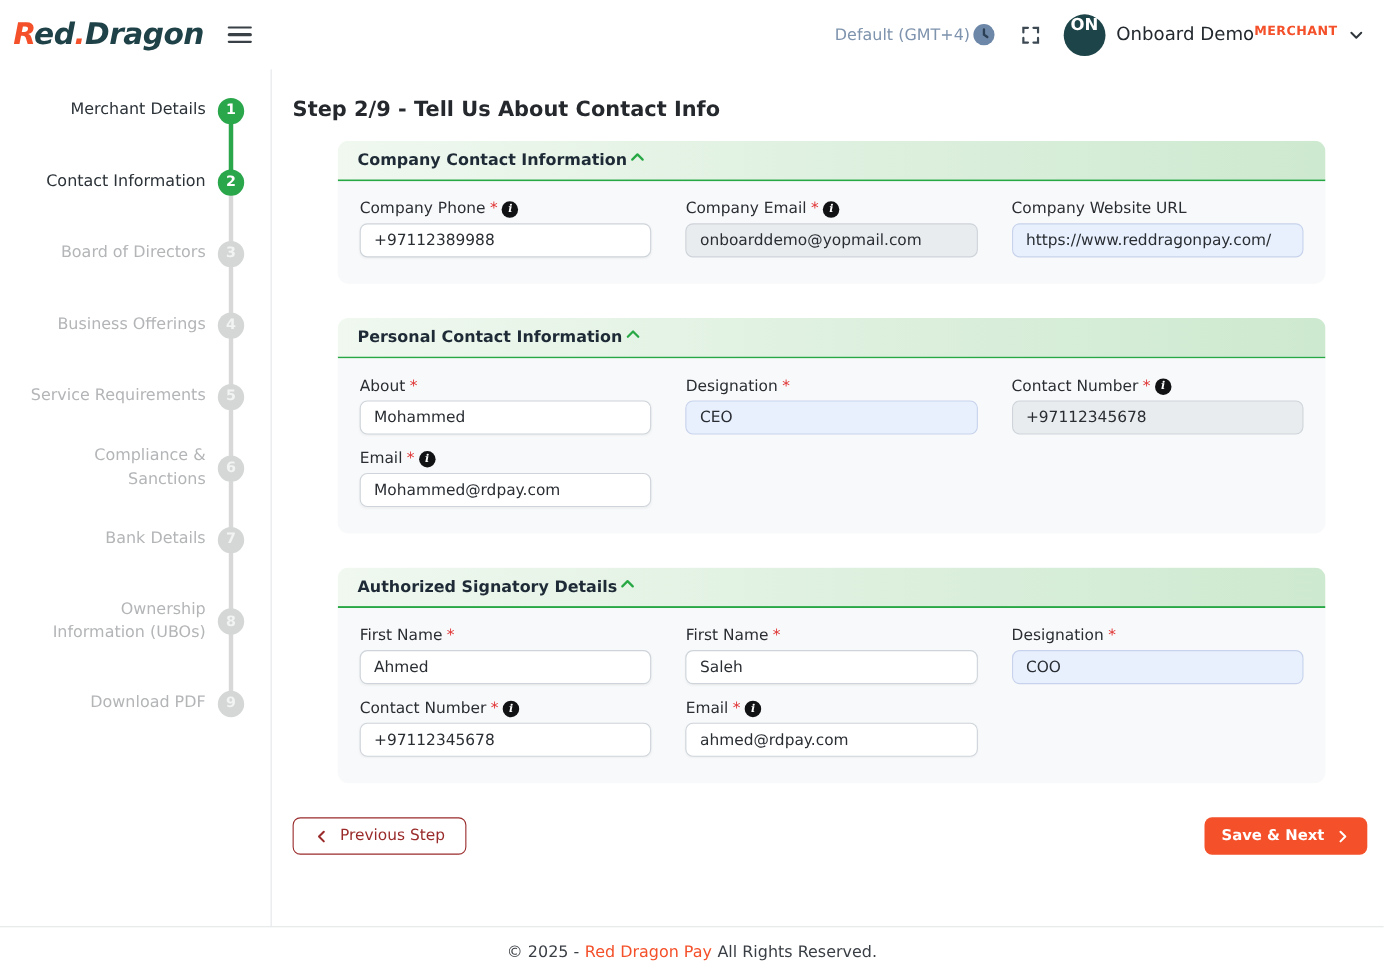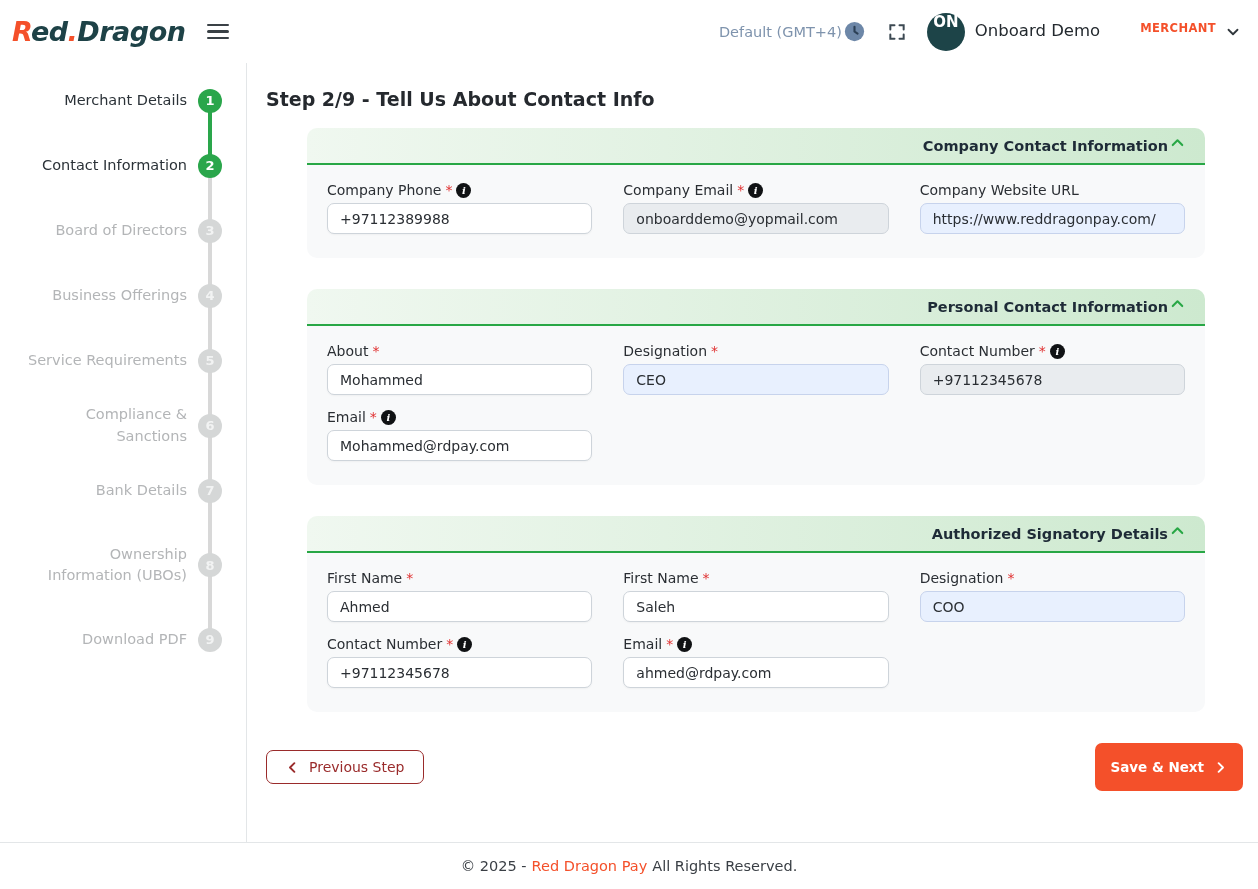--- a/index.html
+++ b/index.html
@@ -15,21 +15,21 @@
   .hamburger span { display:block; height:2.5px; background:#3a4146; border-radius:2px; }
   .topbar-spacer { flex:1; }
   .tz-cluster { display:flex; align-items:center; cursor:pointer; }
   .tz-label { font-size:14.5px; color:#7e93ad; }
   .tz-clock { margin-left:2px; display:flex; }
   .fs-btn { margin-left:22px; display:flex; cursor:pointer; }
   .avatar { margin-left:20px; width:38px; height:38px; border-radius:50%; background:#1d4448;
     color:#fff; font-size:15px; font-weight:600; display:flex; align-items:flex-start; justify-content:center; }
   .user-block { margin-left:10px; display:flex; flex-direction:row; line-height:1.25; }
   .user-name { font-size:16.5px; color:#23292e; font-weight:500; }
-  .user-role { font-size:11.5px; color:#f4502a; font-weight:600; letter-spacing:0.4px;margin-left:40px; }
+  .user-role { font-size:11.5px; color:#f4502a; font-weight:600; letter-spacing:0.4px; }
   .user-caret { margin-left:8px; display:flex; cursor:pointer; }
 
   
   .body-wrap { display:flex; height:780px; border-bottom:1px solid #e3e6e8; }
 
   
   .sidebar { width:247px; border-right:1px solid #e3e6e8; position:relative; padding-top:5px; }
   .step-line { position:absolute; right:34px; top:43px; width:4px; height:537px; background:#d8d8d8; border-radius:2px; }
   .step-line-done { position:absolute; right:34px; top:43px; width:4px; height:65px; background:#2aa64b; border-radius:2px; z-index:1; }
   .step-row { position:relative; z-index:2; height:65px; display:flex; align-items:center;
@@ -41,21 +41,21 @@
   .step-circle { width:24px; height:24px; border-radius:50%; flex:0 0 24px; display:flex;
     align-items:center; justify-content:center; font-size:13px; font-weight:600; }
   .step-row.completed .step-circle, .step-row.active .step-circle { background:#2aa64b; color:#fff; }
   .step-row.pending .step-circle { background:#d5d7d7; color:#f2f3f3; }
 
   
   .main { flex:1; padding:25px 15px 0 19px; }
   .page-title { font-size:19px; font-weight:600; color:#25292e; margin-bottom:18px; }
 
   .card { margin:0 38px 31px 41px; border-radius:10px; }
-  .card-header { height:37px; display:flex; align-items:center; justify-content:flex-end;
+  .card-header { height:37px; display:flex; align-items:center; justify-content:flex-start;
     padding:0 18px; background:linear-gradient(90deg,#f0f8f0 0%,#cde9cf 100%);
     border-bottom:2px solid #28a745; border-radius:10px 10px 0 0; cursor:pointer; }
   .card-title { font-size:14.5px; font-weight:700; color:#1e2b37; }
   .card-body { background:#f8f9fa; border-radius:0 0 10px 10px; padding:17px 20px 24px;
     display:grid; grid-template-columns:repeat(3,1fr); column-gap:31px; row-gap:14px; }
 
   .field-label { display:flex; align-items:center; gap:4px; font-size:14px; color:#2a2e33; margin-bottom:5px; }
   .req { color:#e03131; }
   .info-icon { width:15px; height:15px; border-radius:50%; background:#101214; color:#fff;
     font-size:10px; font-weight:700; font-style:italic; font-family:"DejaVu Serif",serif;
@@ -63,21 +63,21 @@
   .field-input { width:100%; height:31px; border:1px solid #ced4da; border-radius:7px;
     padding:0 12px; font-size:14px; color:#2a2e33; font-family:inherit; outline:none; }
   .bg-white { background:#fff; box-shadow:0 1px 2px rgba(0,0,0,0.04); }
   .bg-gray { background:#e9ecef; }
   .bg-blue { background:#e8f0fe; border-color:#c7d3ec; }
 
   .btn-row { display:flex; justify-content:space-between; align-items:center; margin:26px 0 0 0; }
   .btn-prev { display:inline-flex; align-items:center; gap:9px; height:34px; padding:0 18px;
     background:#fff; border:1px solid #9a2b2b; color:#9a2b2b; border-radius:7px;
     font-size:14px; font-weight:500; font-family:inherit; cursor:pointer; }
-  .btn-save { display:inline-flex; align-items:center; gap:9px; height:48px; padding:0 15px;
+  .btn-save { display:inline-flex; align-items:center; gap:9px; height:34px; padding:0 15px;
     background:#f4502a; border:none; color:#fff; border-radius:7px;
     font-size:13.5px; font-weight:600; font-family:inherit; cursor:pointer; }
 
   
   .footer { height:45px; display:flex; align-items:center; justify-content:center;
     font-size:14.5px; color:#3a3f45; gap:5px; }
   .footer a { color:#f4502a; text-decoration:none; cursor:pointer; }
 </style>
 </head>
 <body>

